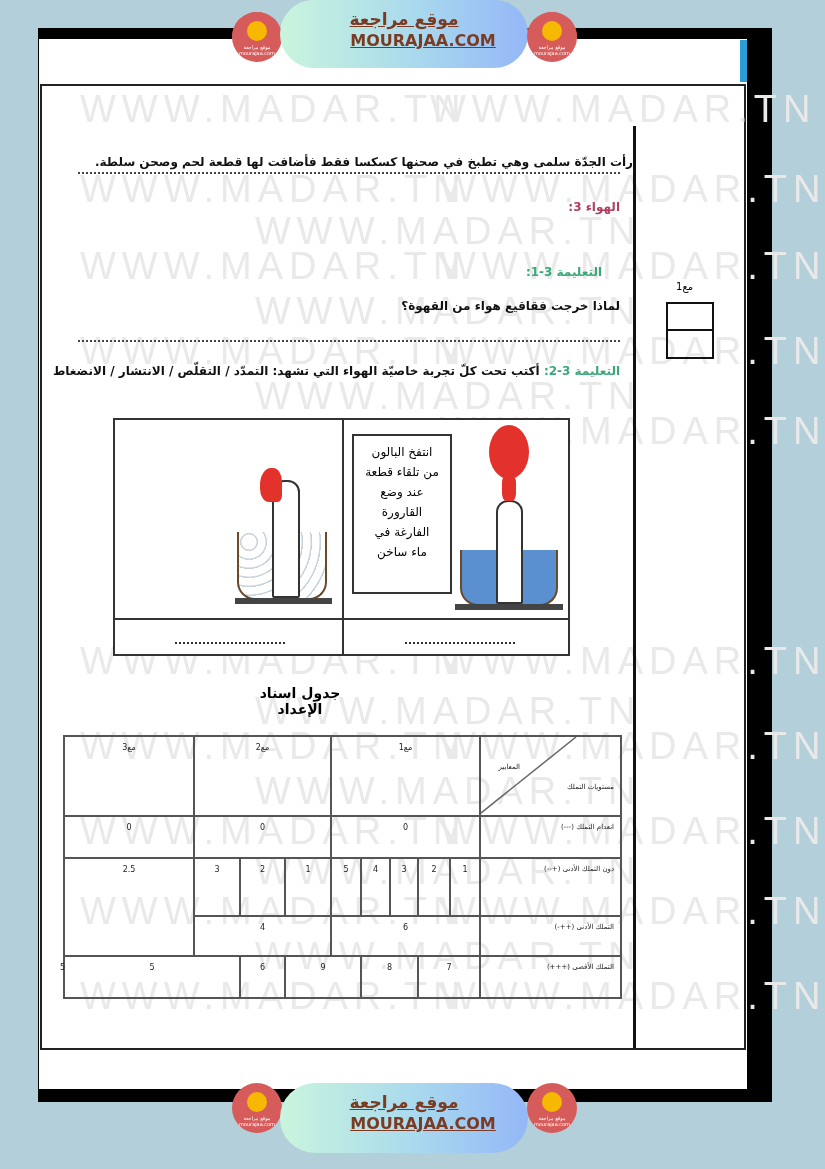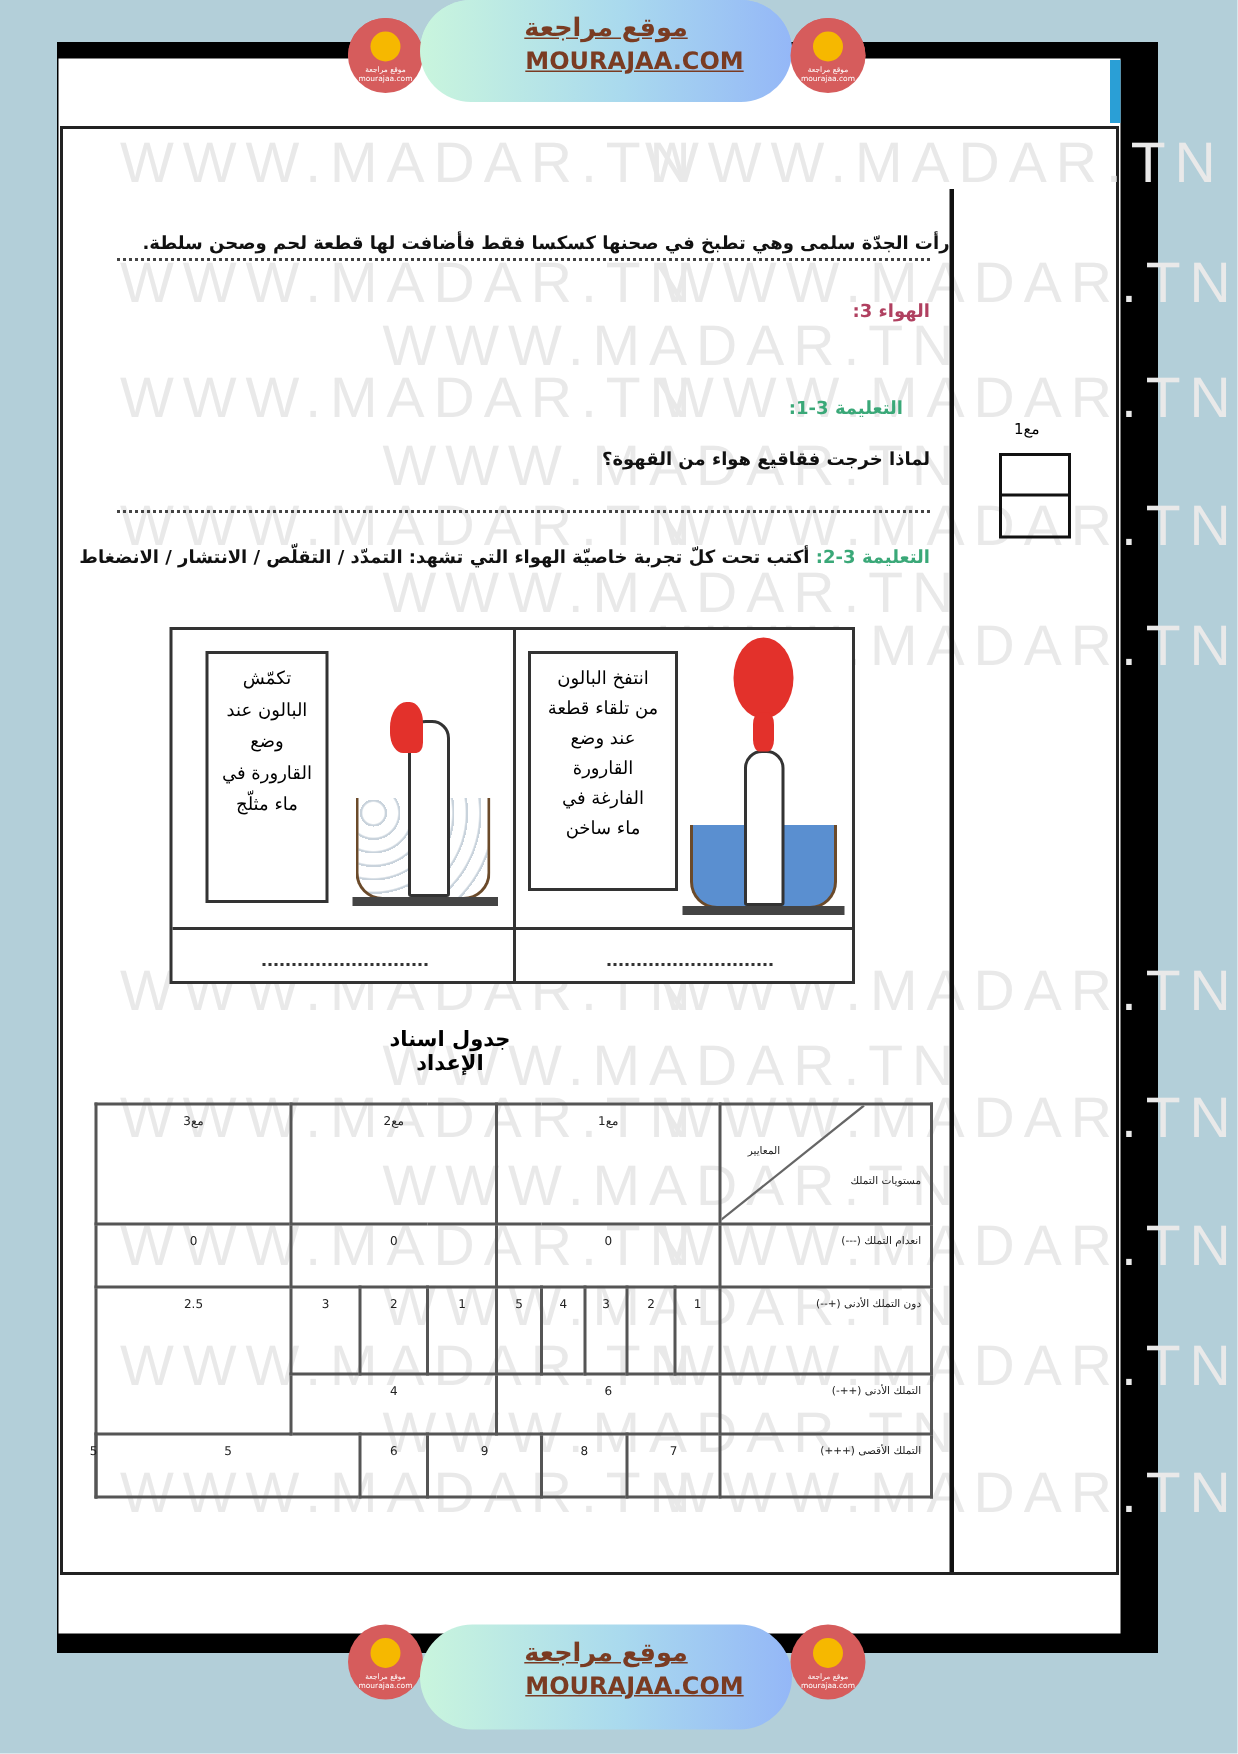--- a/index.html
+++ b/index.html
@@ -131,27 +131,20 @@
 
   <div class="mark-label">مع1</div>
   <div class="mark-box">
       <div class="half"></div>
     </div>
 
   <div class="exp-box" style="background:#fff;">
     <div class="exp-vdiv"></div>
     <div class="exp-hdiv"></div>
 
-    <div class="caption-box" style="left:22px;top:14px;width:82px;height:168px;">
-      <div>تكمّش</div>
-      <div>البالون عند</div>
-      <div>وضع</div>
-      <div>القارورة في</div>
-      <div>ماء مثلّج</div>
-    </div>
     <div>
       <div class="basin" style="left:122px;top:112px;width:90px;height:68px;background:repeating-radial-gradient(circle at 10px 10px,#fff 0 7px,#c9d3dc 8px 9px);"></div>
       <div class="stand" style="left:120px;top:178px;width:97px;"></div>
       <div class="bottle" style="left:157px;top:60px;width:28px;height:118px;"></div>
       <div class="balloon-red" style="left:145px;top:48px;width:22px;height:34px;border-radius:50% 40% 20% 40%;"></div>
     </div>
     <div class="exp-dots" style="left:60px;"></div>
 
     <div class="caption-box" style="left:237px;top:14px;width:100px;height:160px;line-height:20px;">
       <div>انتفخ البالون</div>

